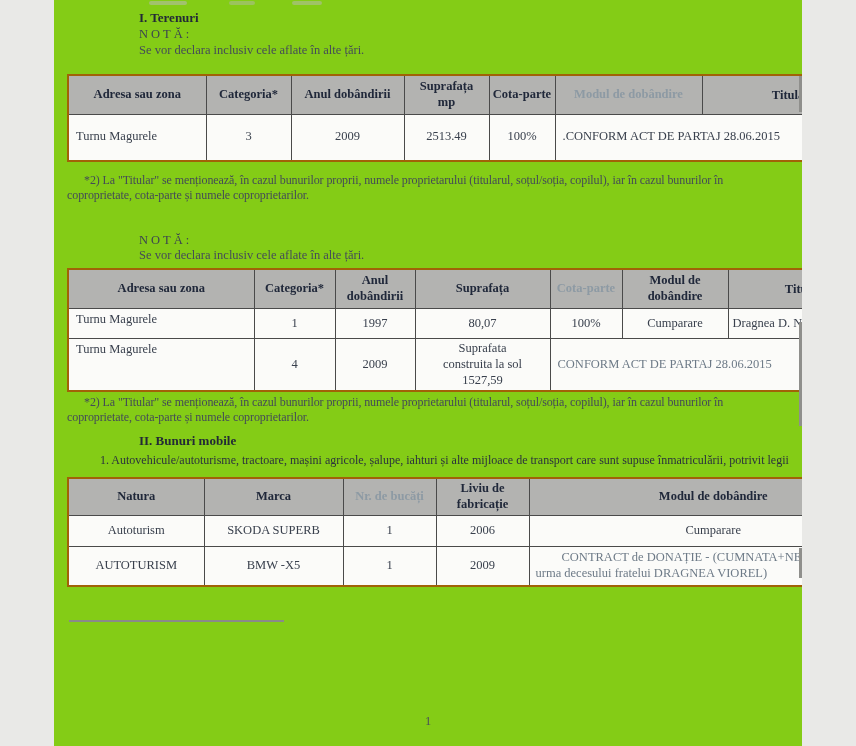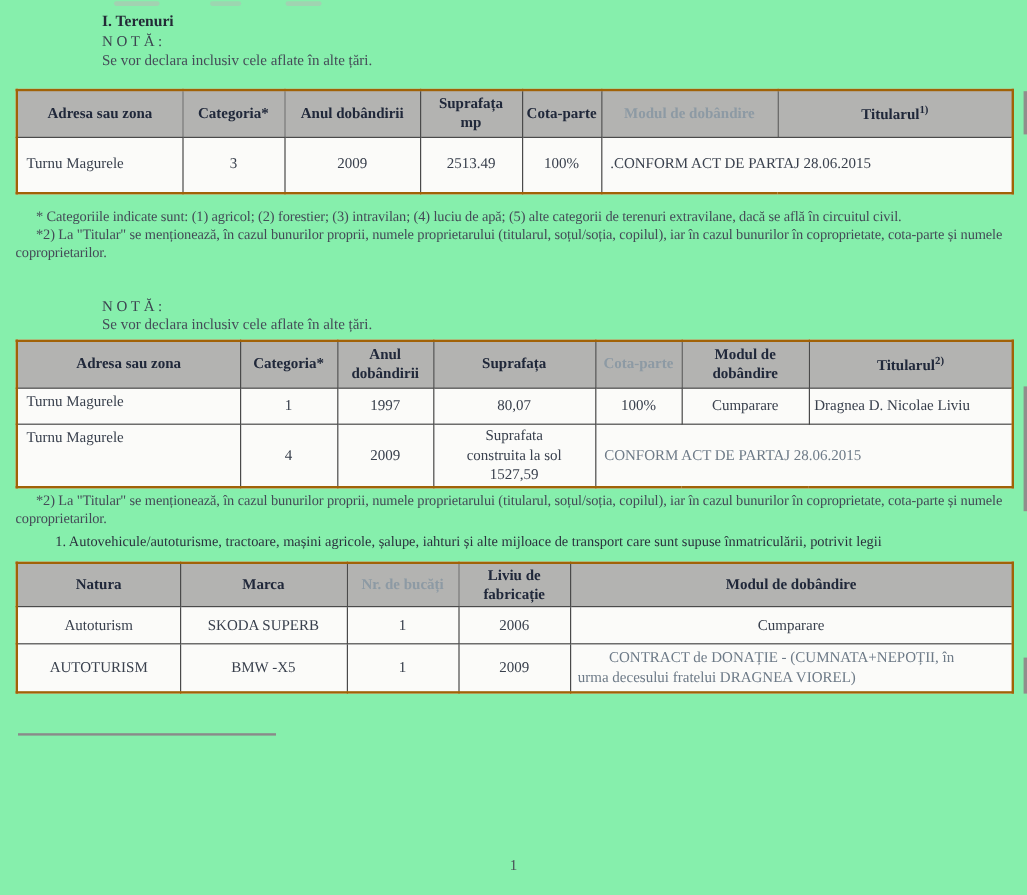--- a/index.html
+++ b/index.html
@@ -1,20 +1,20 @@
 <!DOCTYPE html>
 <html><head>
 <meta charset="utf-8">
 <style>
   html,body{margin:0;padding:0;background:#e9e9e7;}
   .page{
     position:relative;
-    width:856px;height:746px;
+    width:748px;height:746px;
     margin:0 auto;
-    background:#86efac;
+    background:#84cc16;
     box-sizing:border-box;
     padding:10px 13px 0 13px;
     font-family:"Liberation Serif","DejaVu Serif",serif;
     color:#39404d;
     font-size:12.5px;
     line-height:1.25;
     overflow:hidden;
   }
   .sec-title{font-weight:bold;color:#232a36;margin:0 0 1px 72px;font-size:13px;}
   .nota-label{margin:0 0 0 72px;letter-spacing:3px;color:#3c4450;}
@@ -92,21 +92,20 @@
           <td>3</td>
           <td>2009</td>
           <td>2513.49</td>
           <td>100%</td>
           <td colspan="2" class="left">.CONFORM ACT  DE  PARTAJ  28.06.2015</td>
         </tr>
       </tbody>
     </table>
 
     <div class="fn-block">
-      <p class="footnote">* Categoriile indicate sunt: (1) agricol; (2) forestier; (3) intravilan; (4) luciu de apă; (5) alte categorii de terenuri extravilane, dacă se află în circuitul civil.</p>
       <p class="footnote">*2) La "Titular" se menționează, în cazul bunurilor proprii, numele proprietarului (titularul, soțul/soția, copilul), iar în cazul bunurilor în coproprietate, cota-parte și numele coproprietarilor.</p>
     </div>
   </section>
 
   <section>
     <p class="nota-label gap-xl">NOTĂ:</p>
     <p class="nota-text">Se vor declara inclusiv cele aflate în alte țări.</p>
 
     <table class="t2">
       <colgroup>
@@ -152,20 +151,21 @@
         </tr>
       </tbody>
     </table>
 
     <div style="margin-top:3px">
       <p class="footnote">*2) La "Titular" se menționează, în cazul bunurilor proprii, numele proprietarului (titularul, soțul/soția, copilul), iar în cazul bunurilor în coproprietate, cota-parte și numele coproprietarilor.</p>
     </div>
   </section>
 
   <section>
+    <p class="sec-title" style="margin-top:8px">II. Bunuri mobile</p>
     <p class="subtitle">1. Autovehicule/autoturisme, tractoare, mașini agricole, șalupe, iahturi și alte mijloace de transport care sunt supuse înmatriculării, potrivit legii</p>
 
     <table class="t3">
       <colgroup>
         <col style="width:136px">
           <col style="width:139px">
           <col style="width:93px">
         <col style="width:93px">
           <col style="width:369px">
       </colgroup>

